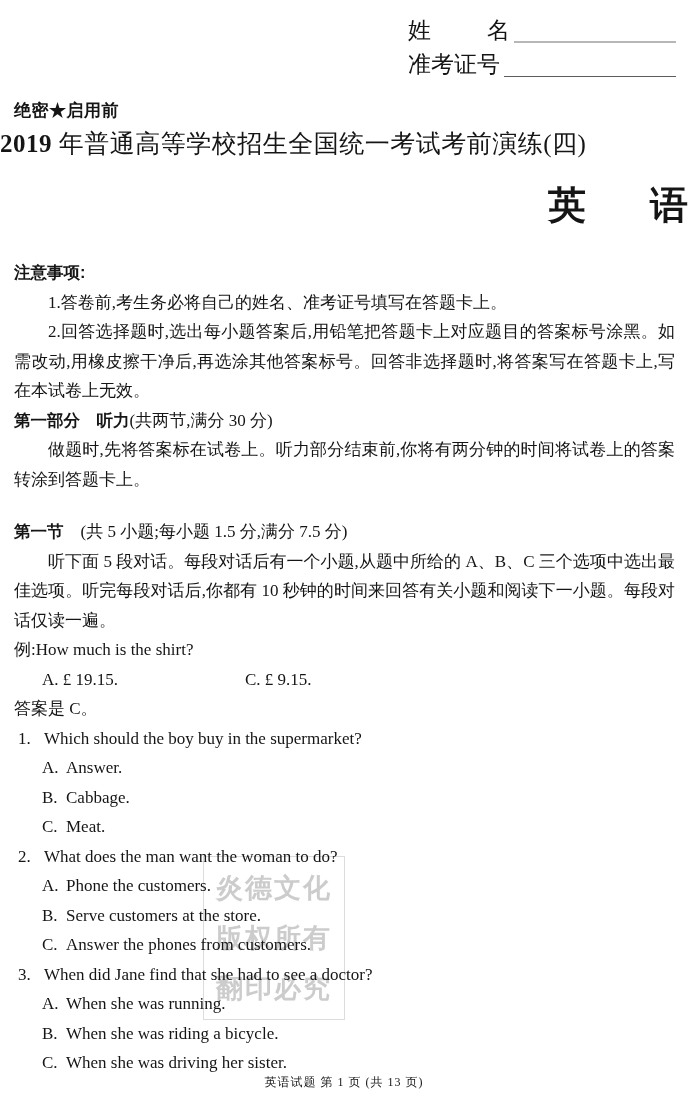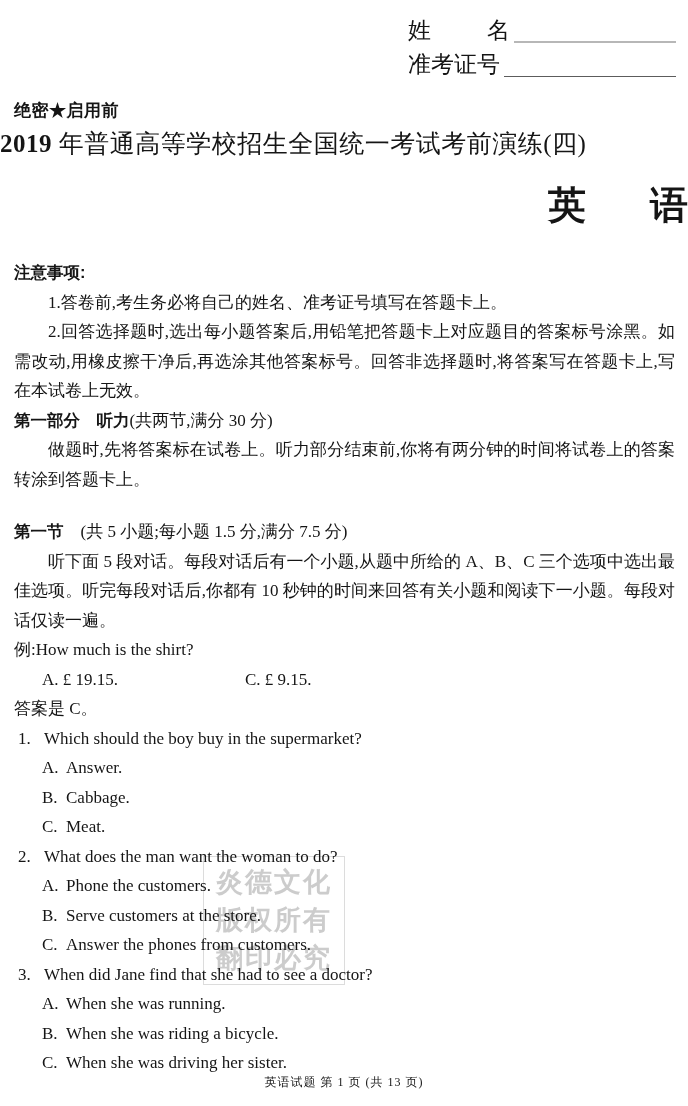--- a/index.html
+++ b/index.html
@@ -56,21 +56,21 @@
   .ex-options .c3 { flex:1; }
 
   .q-line { display:flex; padding-left:4px; }
   .q-num { width:26px; flex:none; }
   .q-text { flex:1; }
   .option { padding-left:28px; display:flex; }
   .opt-label { width:24px; flex:none; }
 
   
   .watermark {
-    position:absolute; left:203px; top:856px; width:142px; height:129px;
+    position:absolute; left:203px; top:856px; width:142px; height:164px;
     border:1px solid #dcdcdc; z-index:1;
     display:flex; flex-direction:column; justify-content:space-around; align-items:center;
     pointer-events:none; padding:6px 0;
   }
   .watermark .wm-line {
     font-family:"Liberation Sans", sans-serif;
     font-size:27px; font-weight:bold; line-height:1;
     color:rgba(172,172,172,0.62); letter-spacing:2px; white-space:nowrap;
   }
 

